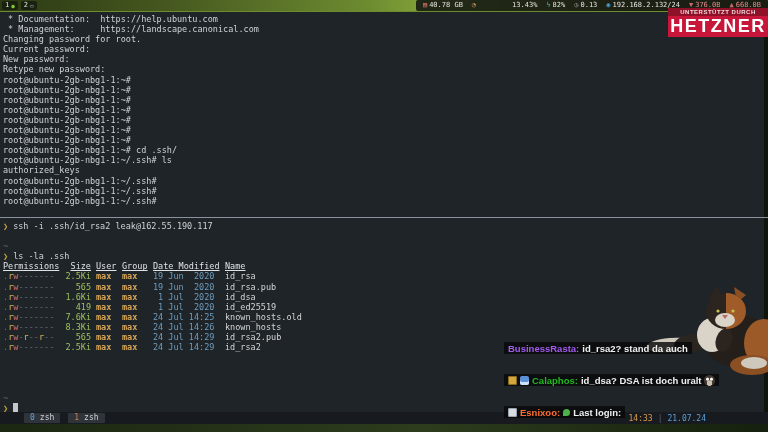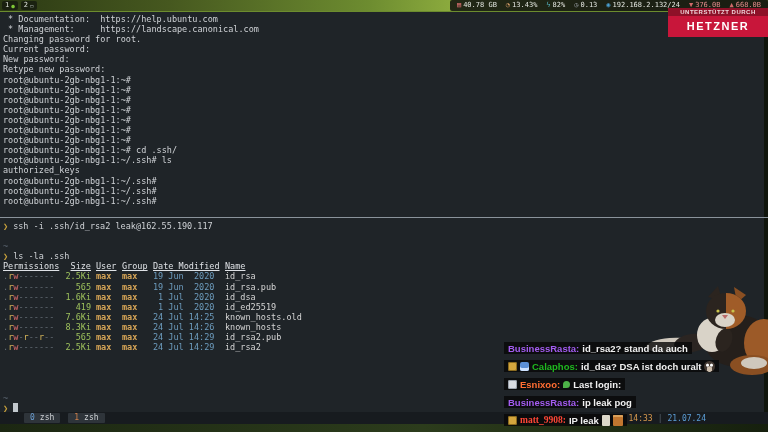--- a/index.html
+++ b/index.html
@@ -16,21 +16,21 @@
   .wicon{font-size:6px;line-height:9px}
   .stats{position:absolute;right:0;top:0;height:11px;display:flex;align-items:center;gap:9px;
     background:rgba(22,26,18,.9);padding:0 7px;font-size:7px;color:#e3e6e0;border-radius:2px}
   .stat{display:flex;align-items:center;gap:2px;white-space:nowrap;line-height:11px}
   .sicon{font-size:7px}
 
   
   .sponsor{position:absolute;right:0;top:8px;width:100px;z-index:6;text-align:center;
     font-family:"Liberation Sans",sans-serif}
   .sp-tag{background:#8e1128;color:#f0d7dc;font-size:6px;letter-spacing:.5px;height:8px;line-height:8px;font-weight:bold}
-  .sp-brand{background:#c8163a;color:#ffffff;font-size:11px;font-weight:bold;letter-spacing:1.5px;height:21px;line-height:21px}
+  .sp-brand{background:#c8163a;color:#ffffff;font-size:18px;font-weight:bold;letter-spacing:1.5px;height:21px;line-height:21px}
 
   
   .terminal{position:absolute;left:0;top:12px;width:764px;height:412px;background:#1f2428;
     color:#cfd2d6;font-size:8.5px;z-index:1}
   .tline{white-space:pre;height:10.1px;line-height:10.1px}
   .top-pane{position:absolute;left:3px;top:2px;right:0}
   .sep{position:absolute;left:0;top:205px;width:768px;height:1px;background:#8a939b}
   .bottom-pane{position:absolute;left:3px;top:209px;right:0}
   .dim{color:#5c6672}
   .prompt{color:#c9a23c;margin-right:5px}
@@ -58,21 +58,21 @@
   #twins{display:flex;gap:8px;margin-left:24px}
   .twin{display:flex;gap:5px;align-items:center;background:#2e343a;padding:0 6px;height:10px;
     border-radius:1px;color:#cfd2d6;line-height:10px}
   .idx-0{color:#6b9fd4}.idx-1{color:#cf7f4a}
   .tstatus{margin-left:auto;margin-right:62px;display:flex;gap:5px;align-items:center}
   .t-time{color:#d99a4e}.t-sep{color:#55606a}.t-date{color:#5c9fd8}
 
   
   .chat{position:absolute;left:504px;top:342px;z-index:5;font-family:"Liberation Sans",sans-serif;
     font-size:9.5px;font-weight:bold}
-  .cmsg{width:fit-content;background:rgba(8,8,8,.82);padding:0 4px;margin-bottom:6px;color:#f0f0f0;
+  .cmsg{width:fit-content;background:rgba(8,8,8,.82);padding:0 4px;margin-bottom:20px;color:#f0f0f0;
     display:flex;align-items:center;gap:3px;height:12px;white-space:nowrap}
   .badge{width:9px;height:9px;display:inline-block;flex:none}
   .gift-badge{background:#d4a63e;box-shadow:inset 0 0 0 1px #8a6a1e;border-radius:2px}
   .prime-badge{background:#5b8fd6;border-radius:2px;box-shadow:inset 0 -3px 0 #cfe3ff}
   .silver-badge{background:#d9dde2;border-radius:2px;box-shadow:inset 0 0 0 1px #9aa2ac}
   .emote{display:inline-block;flex:none}
   .monkey-emote{width:11px;height:11px;border-radius:50%;
     background:radial-gradient(circle at 32% 38%,#fff 1px,rgba(255,255,255,0) 2px),
                radial-gradient(circle at 68% 38%,#fff 1px,rgba(255,255,255,0) 2px),
                radial-gradient(circle at 50% 74%,#cdbfae 2.5px,rgba(205,191,174,0) 3px),#443a33}
@@ -101,21 +101,21 @@
         <span class="wicon" style="color: rgb(170, 178, 174);">▭</span>
       </div>
     </div>
   <div class="stats">
       <span class="stat">
         <span class="sicon" style="color: rgb(208, 106, 106);">▤</span>
         <span style="color: rgb(227, 230, 224);">40.78 GB</span>
       </span>
       <span class="stat">
         <span class="sicon" style="color: rgb(209, 154, 102);">◔</span>
-        <span style="color: rgb(227, 230, 224);">13.43%</span>
+        <span style="color: rgb(227, 230, 224); margin-left: 34px;">13.43%</span>
       </span>
       <span class="stat">
         <span class="sicon" style="color: rgb(86, 182, 194);">ϟ</span>
         <span style="color: rgb(227, 230, 224);">82%</span>
       </span>
       <span class="stat">
         <span class="sicon" style="color: rgb(154, 160, 166);">◷</span>
         <span style="color: rgb(227, 230, 224);">0.13</span>
       </span>
       <span class="stat">

